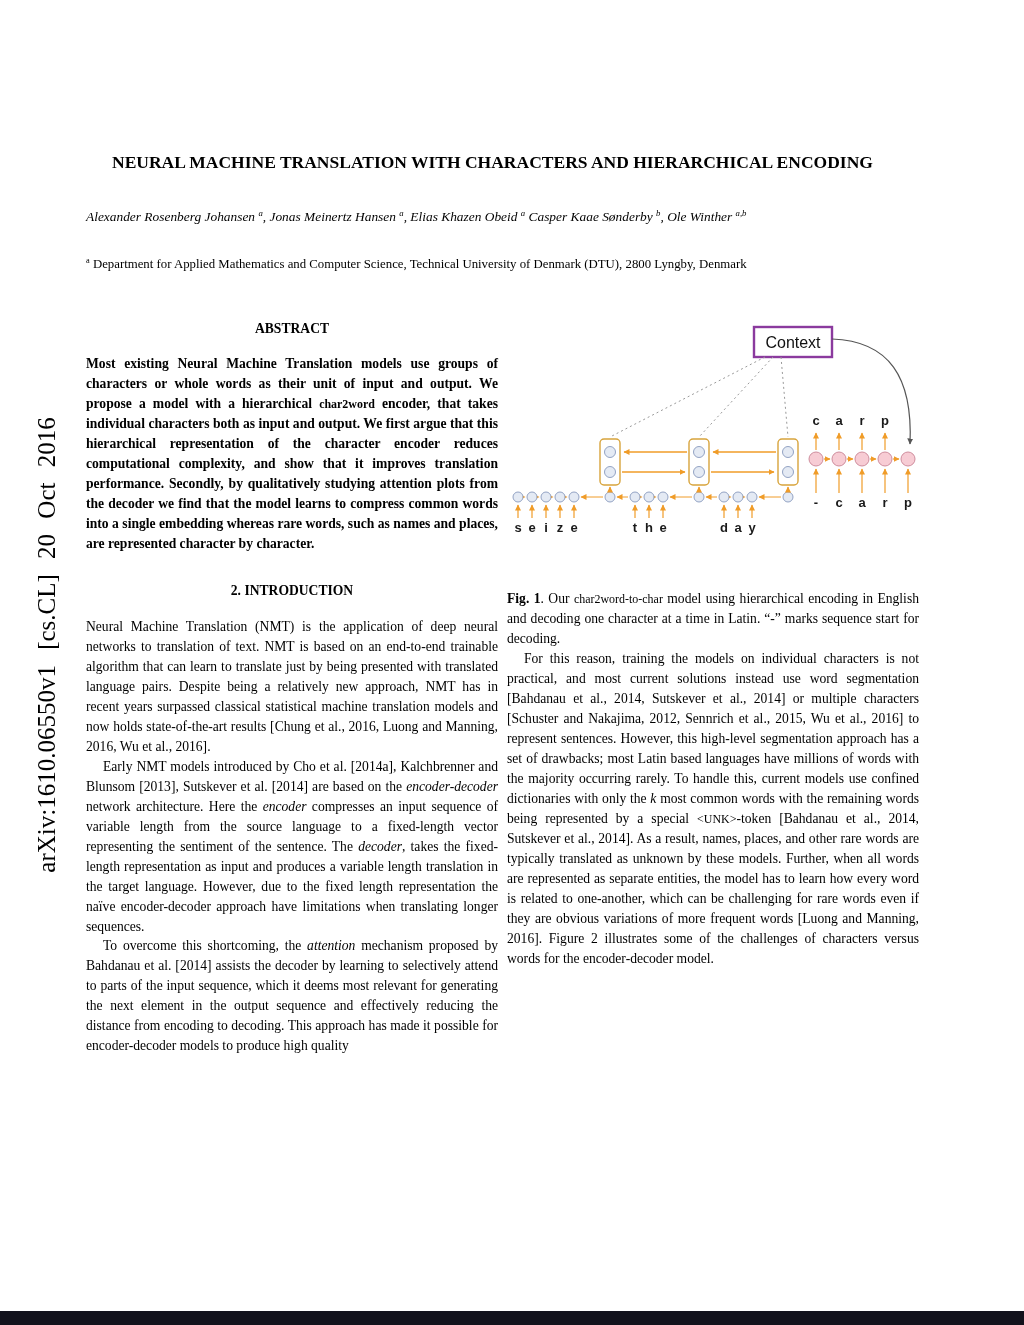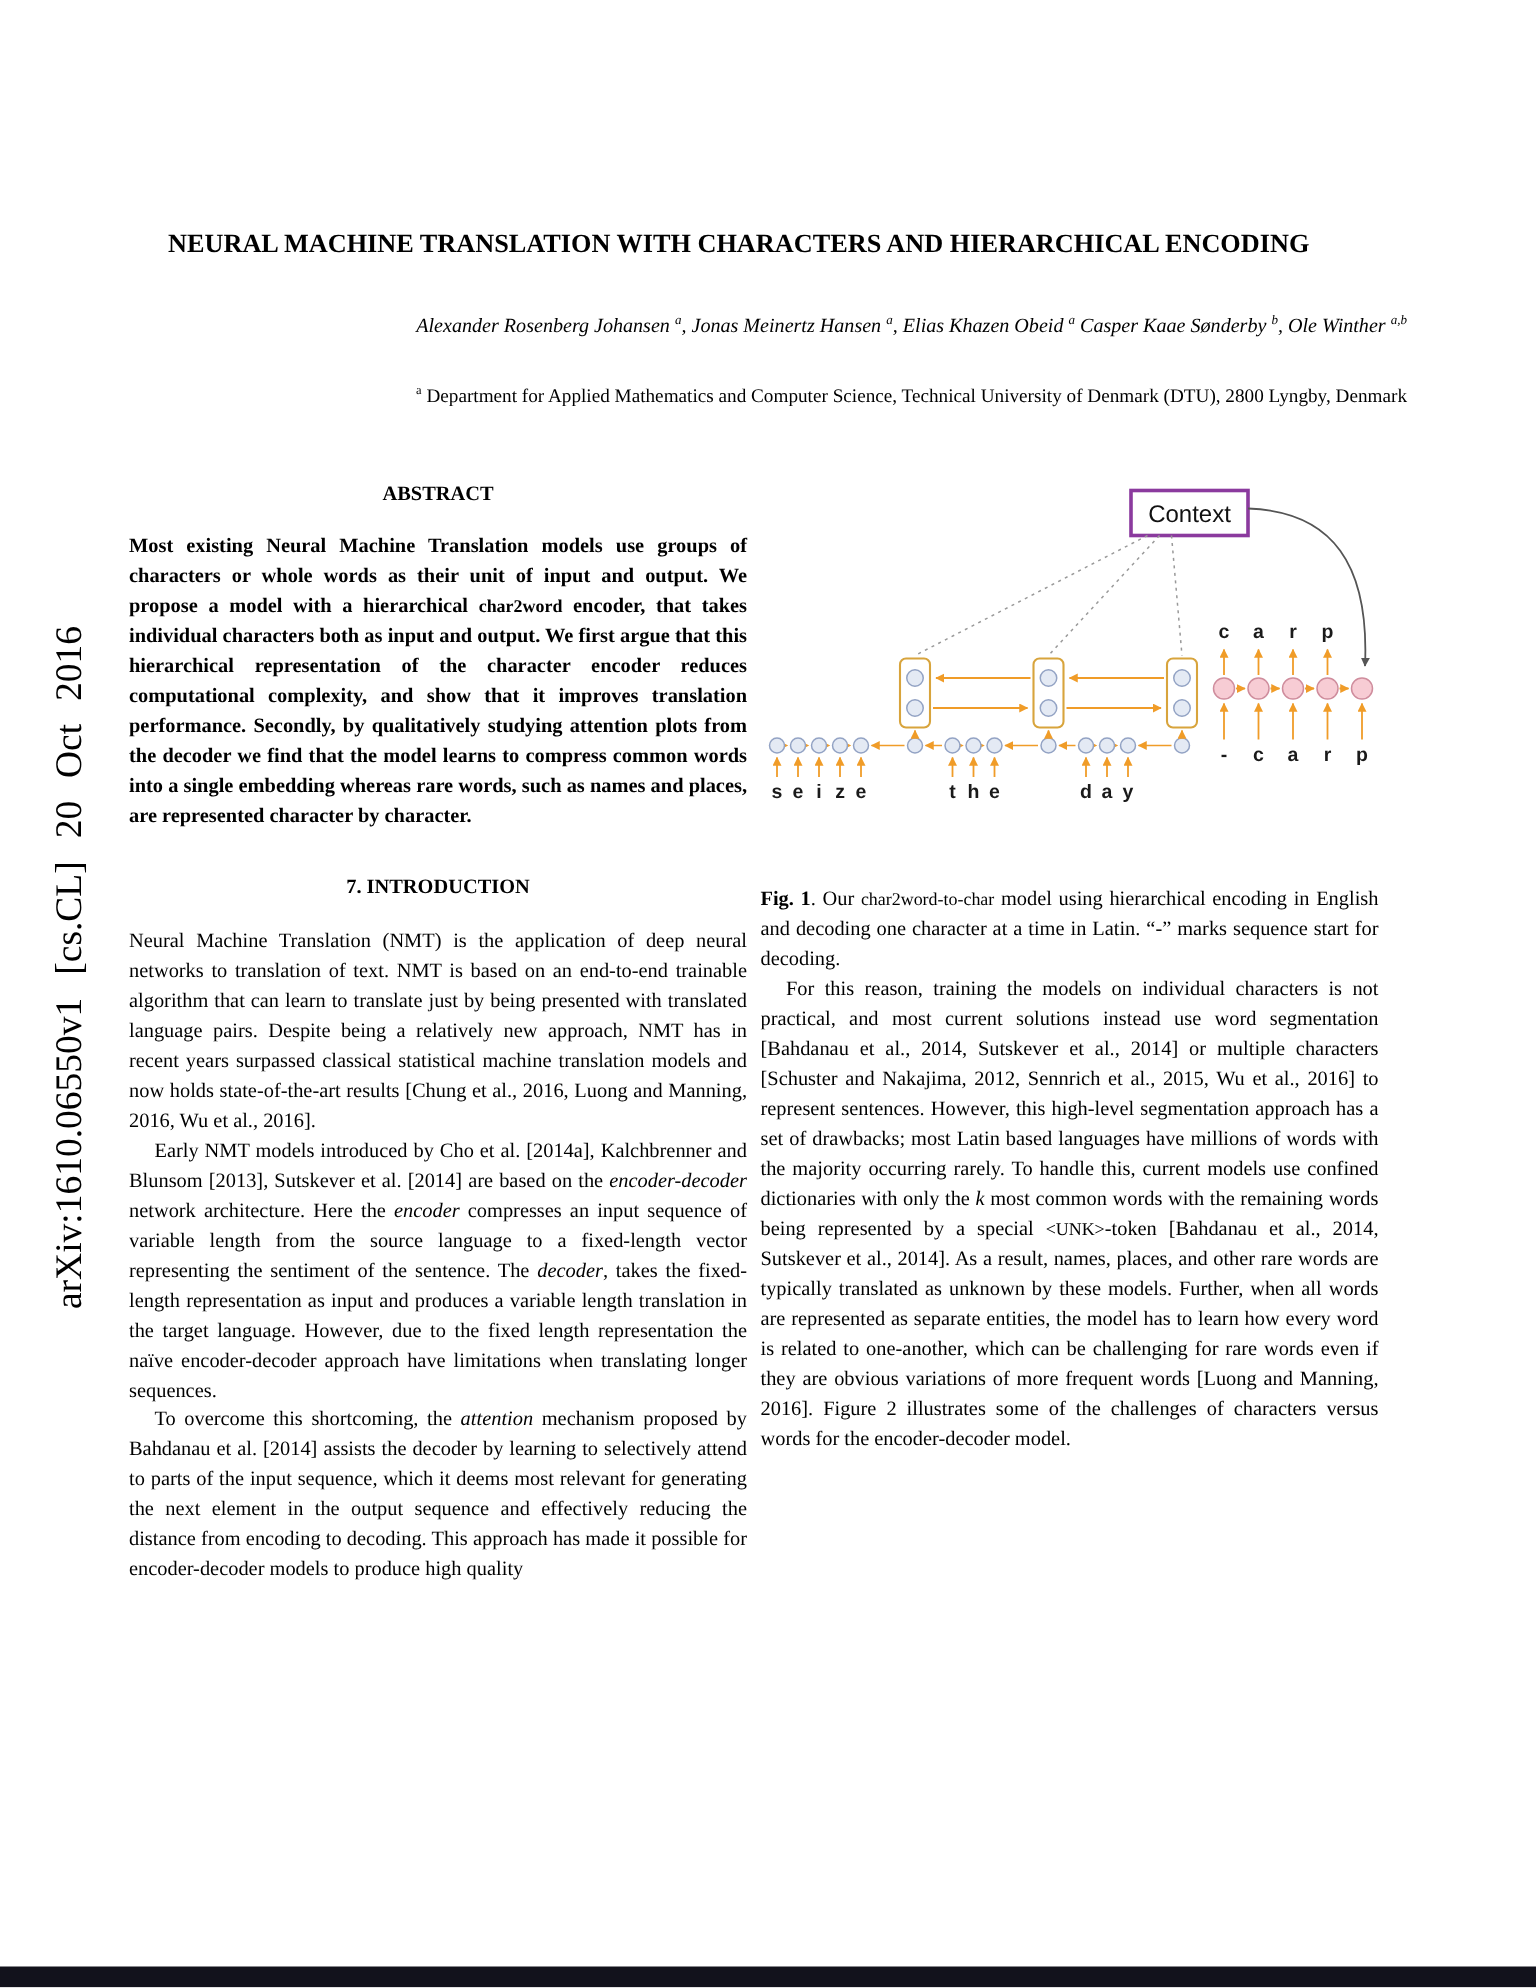--- a/index.html
+++ b/index.html
@@ -7,22 +7,22 @@
   .page{position:relative;width:1024px;height:1325px;overflow:hidden;background:#fff;}
 
   .arxiv{
     position:absolute;left:-237px;top:630px;width:570px;height:30px;
     text-align:center;transform:rotate(-90deg);
     font-size:25px;word-spacing:9px;color:#000;white-space:nowrap;
   }
 
   .content{padding:150px 86px 0;}
   .title{text-align:left;font-weight:bold;font-size:17.5px;line-height:1.4;max-width:800px;margin:0 auto;}
-  .authors{text-align:right;font-style:italic;font-size:13.4px;margin-top:33px;}
-  .affils{text-align:right;font-size:12.8px;margin-top:28px;line-height:1.75;}
+  .authors{text-align:left;font-style:italic;font-size:13.4px;margin-top:33px;}
+  .affils{text-align:left;font-size:12.8px;margin-top:28px;line-height:1.75;}
 
   .columns{display:flex;gap:9px;margin-top:44px;}
   .col{width:412px;font-size:13.6px;line-height:1.47;text-align:justify;}
   .heading{text-align:center;font-weight:bold;font-size:13.6px;margin:0 0 15px;}
   .h2{margin-top:27px;margin-bottom:16px;}
   p{margin:0;}
   .indent{text-indent:17px;}
   .abstract{font-weight:bold;}
 
   .seg-i{font-style:italic;}
@@ -55,21 +55,21 @@
     <div class="affils">
       <div><span class="seg-sup">a</span><span> Department for Applied Mathematics and Computer Science, Technical University of Denmark (DTU), 2800 Lyngby, Denmark</span></div>
     </div>
 
     <div class="columns">
 
       <div class="col">
         <div class="heading">ABSTRACT</div>
         <p class="abstract"><span>Most existing Neural Machine Translation models use groups of characters or whole words as their unit of input and output. We propose a model with a hierarchical </span><span class="seg-m">char2word</span><span> encoder, that takes individual characters both as input and output. We first argue that this hierarchical representation of the character encoder reduces computational complexity, and show that it improves translation performance. Secondly, by qualitatively studying attention plots from the decoder we find that the model learns to compress common words into a single embedding whereas rare words, such as names and places, are represented character by character.</span></p>
 
-        <div class="heading h2">7. INTRODUCTION</div>
+        <div class="heading h2">2. INTRODUCTION</div>
         <p><span>Neural Machine Translation (NMT) is the application of deep neural networks to translation of text. NMT is based on an end-to-end trainable algorithm that can learn to translate just by being presented with translated language pairs. Despite being a relatively new approach, NMT has in recent years surpassed classical statistical machine translation models and now holds state-of-the-art results [Chung et al., 2016, Luong and Manning, 2016, Wu et al., 2016].</span></p>
         <p class="indent"><span>Early NMT models introduced by Cho et al. [2014a], Kalchbrenner and Blunsom [2013], Sutskever et al. [2014] are based on the </span><span class="seg-i">encoder-decoder</span><span> network architecture. Here the </span><span class="seg-i">encoder</span><span> compresses an input sequence of variable length from the source language to a fixed-length vector representing the sentiment of the sentence. The </span><span class="seg-i">decoder</span><span>, takes the fixed-length representation as input and produces a variable length translation in the target language. However, due to the fixed length representation the naïve encoder-decoder approach have limitations when translating longer sequences.</span></p>
         <p class="indent"><span>To overcome this shortcoming, the </span><span class="seg-i">attention</span><span> mechanism proposed by Bahdanau et al. [2014] assists the decoder by learning to selectively attend to parts of the input sequence, which it deems most relevant for generating the next element in the output sequence and effectively reducing the distance from encoding to decoding. This approach has made it possible for encoder-decoder models to produce high quality</span></p>
       </div>
 
       <div class="col">
         <div class="figwrap">
           <svg id="fig1" viewBox="0 0 412 235" width="412" height="235">
               <defs>
                 <marker id="ar" markerWidth="7" markerHeight="7" refX="5.5" refY="3" orient="auto" markerUnits="userSpaceOnUse">

